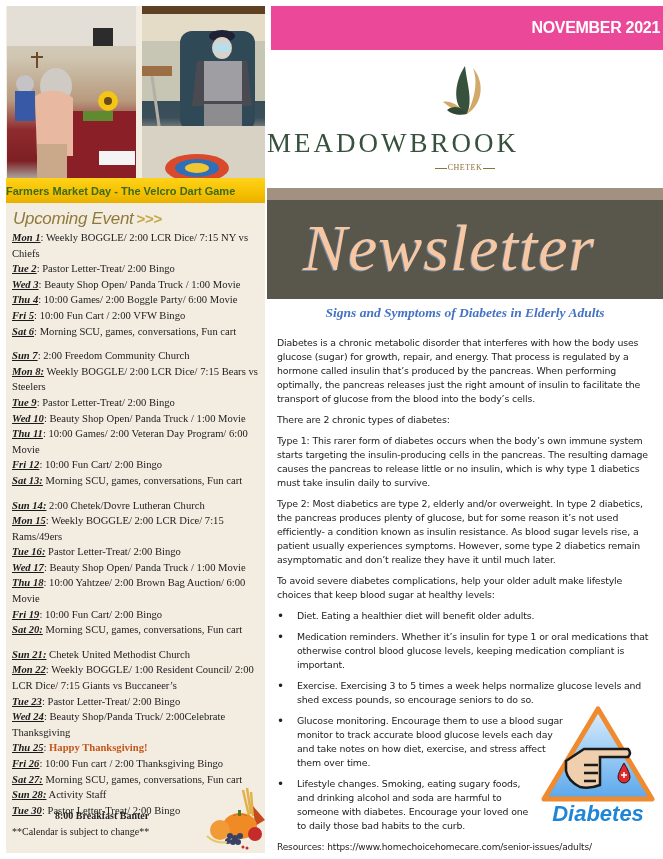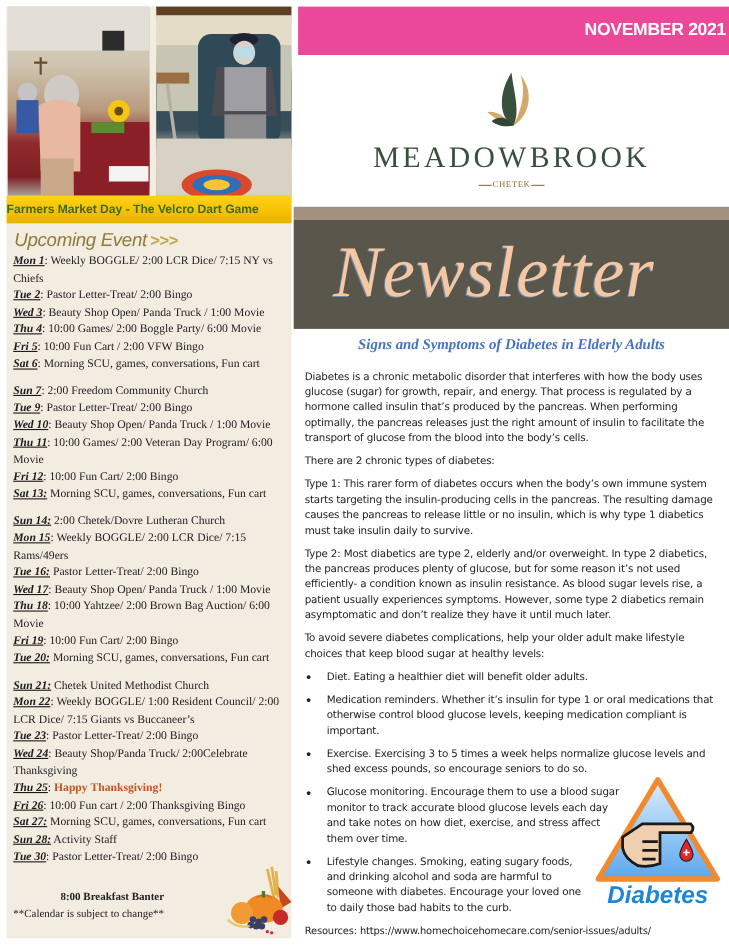--- a/index.html
+++ b/index.html
@@ -31,21 +31,21 @@
   .footer-notes { position: absolute; left: 6px; top: 802px; font-size: 10px; color: #222; line-height: 16px; }
   .footer-notes .bold { font-weight: bold; text-align: right; }
   .harvest { position: absolute; left: 197px; top: 780px; width: 66px; height: 64px; }
 
   
   .top-bar { position: absolute; left: 271px; top: 6px; width: 396px; height: 44px; background: #ec4899; padding-left: 12px; }
   .top-bar span { position: absolute; right: 7px; top: 13px; font-family: "Liberation Sans", sans-serif; font-weight: bold; font-size: 16px; color: #ffffff; letter-spacing: -0.3px; }
 
   .logo-area { position: absolute; left: 267px; top: 50px; width: 396px; height: 138px; background: #fff; }
   .logo-leaves { position: absolute; left: 176px; top: 14px; width: 48px; height: 52px; }
-  .logo-name { position: absolute; left: 0; width: 396px; top: 78px; text-align: center; font-family: "Liberation Serif", serif; font-size: 27px; letter-spacing: 3px; color: #37513d; }
+  .logo-name { position: absolute; left: 0; width: 396px; top: 78px; text-align: left; font-family: "Liberation Serif", serif; font-size: 27px; letter-spacing: 3px; color: #37513d; }
   .logo-sub { position: absolute; left: 0; width: 396px; top: 113px; text-align: center; font-family: "Liberation Serif", serif; font-size: 8px; color: #8f6f3c; letter-spacing: 0.5px; }
   .logo-sub .line { display: inline-block; width: 12px; height: 1px; background: #8f6f3c; vertical-align: middle; margin: 0 1px; }
 
   .taupe-bar { position: absolute; left: 267px; top: 188px; width: 396px; height: 12px; background: #a29180; }
   .dark-bar { position: absolute; left: 267px; top: 200px; width: 396px; height: 99px; background: #59574b; }
   .dark-bar span { position: absolute; left: 36px; top: 10px; font-family: "Liberation Serif", serif; font-style: italic; font-size: 66px; color: #f6c7a2; letter-spacing: 1px; text-shadow: -1px 1px 0 #6d8aa8; }
 
   .subtitle { position: absolute; left: 267px; width: 396px; top: 305px; text-align: center; font-family: "Liberation Serif", serif; font-weight: bold; font-style: italic; font-size: 13.5px; color: #4472c4; }
 
   .article { position: absolute; left: 277px; top: 336px; width: 380px; font-family: "DejaVu Sans", sans-serif; font-size: 9.4px; color: #222; line-height: 14px; letter-spacing: -0.15px; }
@@ -116,33 +116,34 @@
   <div class="events">
 
     <div class="event"><span class="day">Mon 1</span><span>: Weekly BOGGLE/ 2:00 LCR Dice/ 7:15 NY vs Chiefs</span></div>
     <div class="event"><span class="day">Tue 2</span><span>: Pastor Letter-Treat/ 2:00 Bingo</span></div>
     <div class="event"><span class="day">Wed 3</span><span>: Beauty Shop Open/ Panda Truck / 1:00 Movie</span></div>
     <div class="event"><span class="day">Thu 4</span><span>: 10:00 Games/ 2:00 Boggle Party/ 6:00 Movie</span></div>
     <div class="event"><span class="day">Fri 5</span><span>: 10:00 Fun Cart / 2:00 VFW Bingo</span></div>
     <div class="event"><span class="day">Sat 6</span><span>: Morning SCU, games, conversations, Fun cart</span></div>
 
     <div class="event gap"><span class="day">Sun 7</span><span>: 2:00 Freedom Community Church</span></div>
+    <div class="event"><span class="day">Mon 8:</span><span> Weekly BOGGLE/ 2:00 LCR Dice/ 7:15 Bears vs Steelers</span></div>
     <div class="event"><span class="day">Tue 9</span><span>: Pastor Letter-Treat/ 2:00 Bingo</span></div>
     <div class="event"><span class="day">Wed 10</span><span>: Beauty Shop Open/ Panda Truck / 1:00 Movie</span></div>
     <div class="event"><span class="day">Thu 11</span><span>: 10:00 Games/ 2:00 Veteran Day Program/ 6:00 Movie</span></div>
     <div class="event"><span class="day">Fri 12</span><span>: 10:00 Fun Cart/ 2:00 Bingo</span></div>
     <div class="event"><span class="day">Sat 13:</span><span> Morning SCU, games, conversations, Fun cart</span></div>
 
     <div class="event gap"><span class="day">Sun 14:</span><span> 2:00 Chetek/Dovre Lutheran Church</span></div>
     <div class="event"><span class="day">Mon 15</span><span>: Weekly BOGGLE/ 2:00 LCR Dice/ 7:15 Rams/49ers</span></div>
     <div class="event"><span class="day">Tue 16:</span><span> Pastor Letter-Treat/ 2:00 Bingo</span></div>
     <div class="event"><span class="day">Wed 17</span><span>: Beauty Shop Open/ Panda Truck / 1:00 Movie</span></div>
     <div class="event"><span class="day">Thu 18</span><span>: 10:00 Yahtzee/ 2:00 Brown Bag Auction/ 6:00 Movie</span></div>
     <div class="event"><span class="day">Fri 19</span><span>: 10:00 Fun Cart/ 2:00 Bingo</span></div>
-    <div class="event"><span class="day">Tue 20:</span><span> Morning SCU, games, conversations, Fun cart</span></div>
+    <div class="event"><span class="day">Sat 20:</span><span> Morning SCU, games, conversations, Fun cart</span></div>
 
     <div class="event gap"><span class="day">Sun 21:</span><span> Chetek United Methodist Church</span></div>
     <div class="event"><span class="day">Mon 22</span><span>: Weekly BOGGLE/ 1:00 Resident Council/ 2:00 LCR Dice/ 7:15 Giants vs Buccaneer’s</span></div>
     <div class="event"><span class="day">Tue 23</span><span>: Pastor Letter-Treat/ 2:00 Bingo</span></div>
     <div class="event"><span class="day">Wed 24</span><span>: Beauty Shop/Panda Truck/ 2:00Celebrate Thanksgiving</span></div>
     <div class="event"><span class="day">Thu 25</span><span>: </span><span class="hl">Happy Thanksgiving!</span></div>
     <div class="event"><span class="day">Fri 26</span><span>: 10:00 Fun cart / 2:00 Thanksgiving Bingo</span></div>
     <div class="event"><span class="day">Sat 27:</span><span> Morning SCU, games, conversations, Fun cart</span></div>
     <div class="event"><span class="day">Sun 28:</span><span>  Activity Staff</span></div>
     <div class="event"><span class="day">Tue 30</span><span>: Pastor Letter-Treat/ 2:00 Bingo</span></div>

